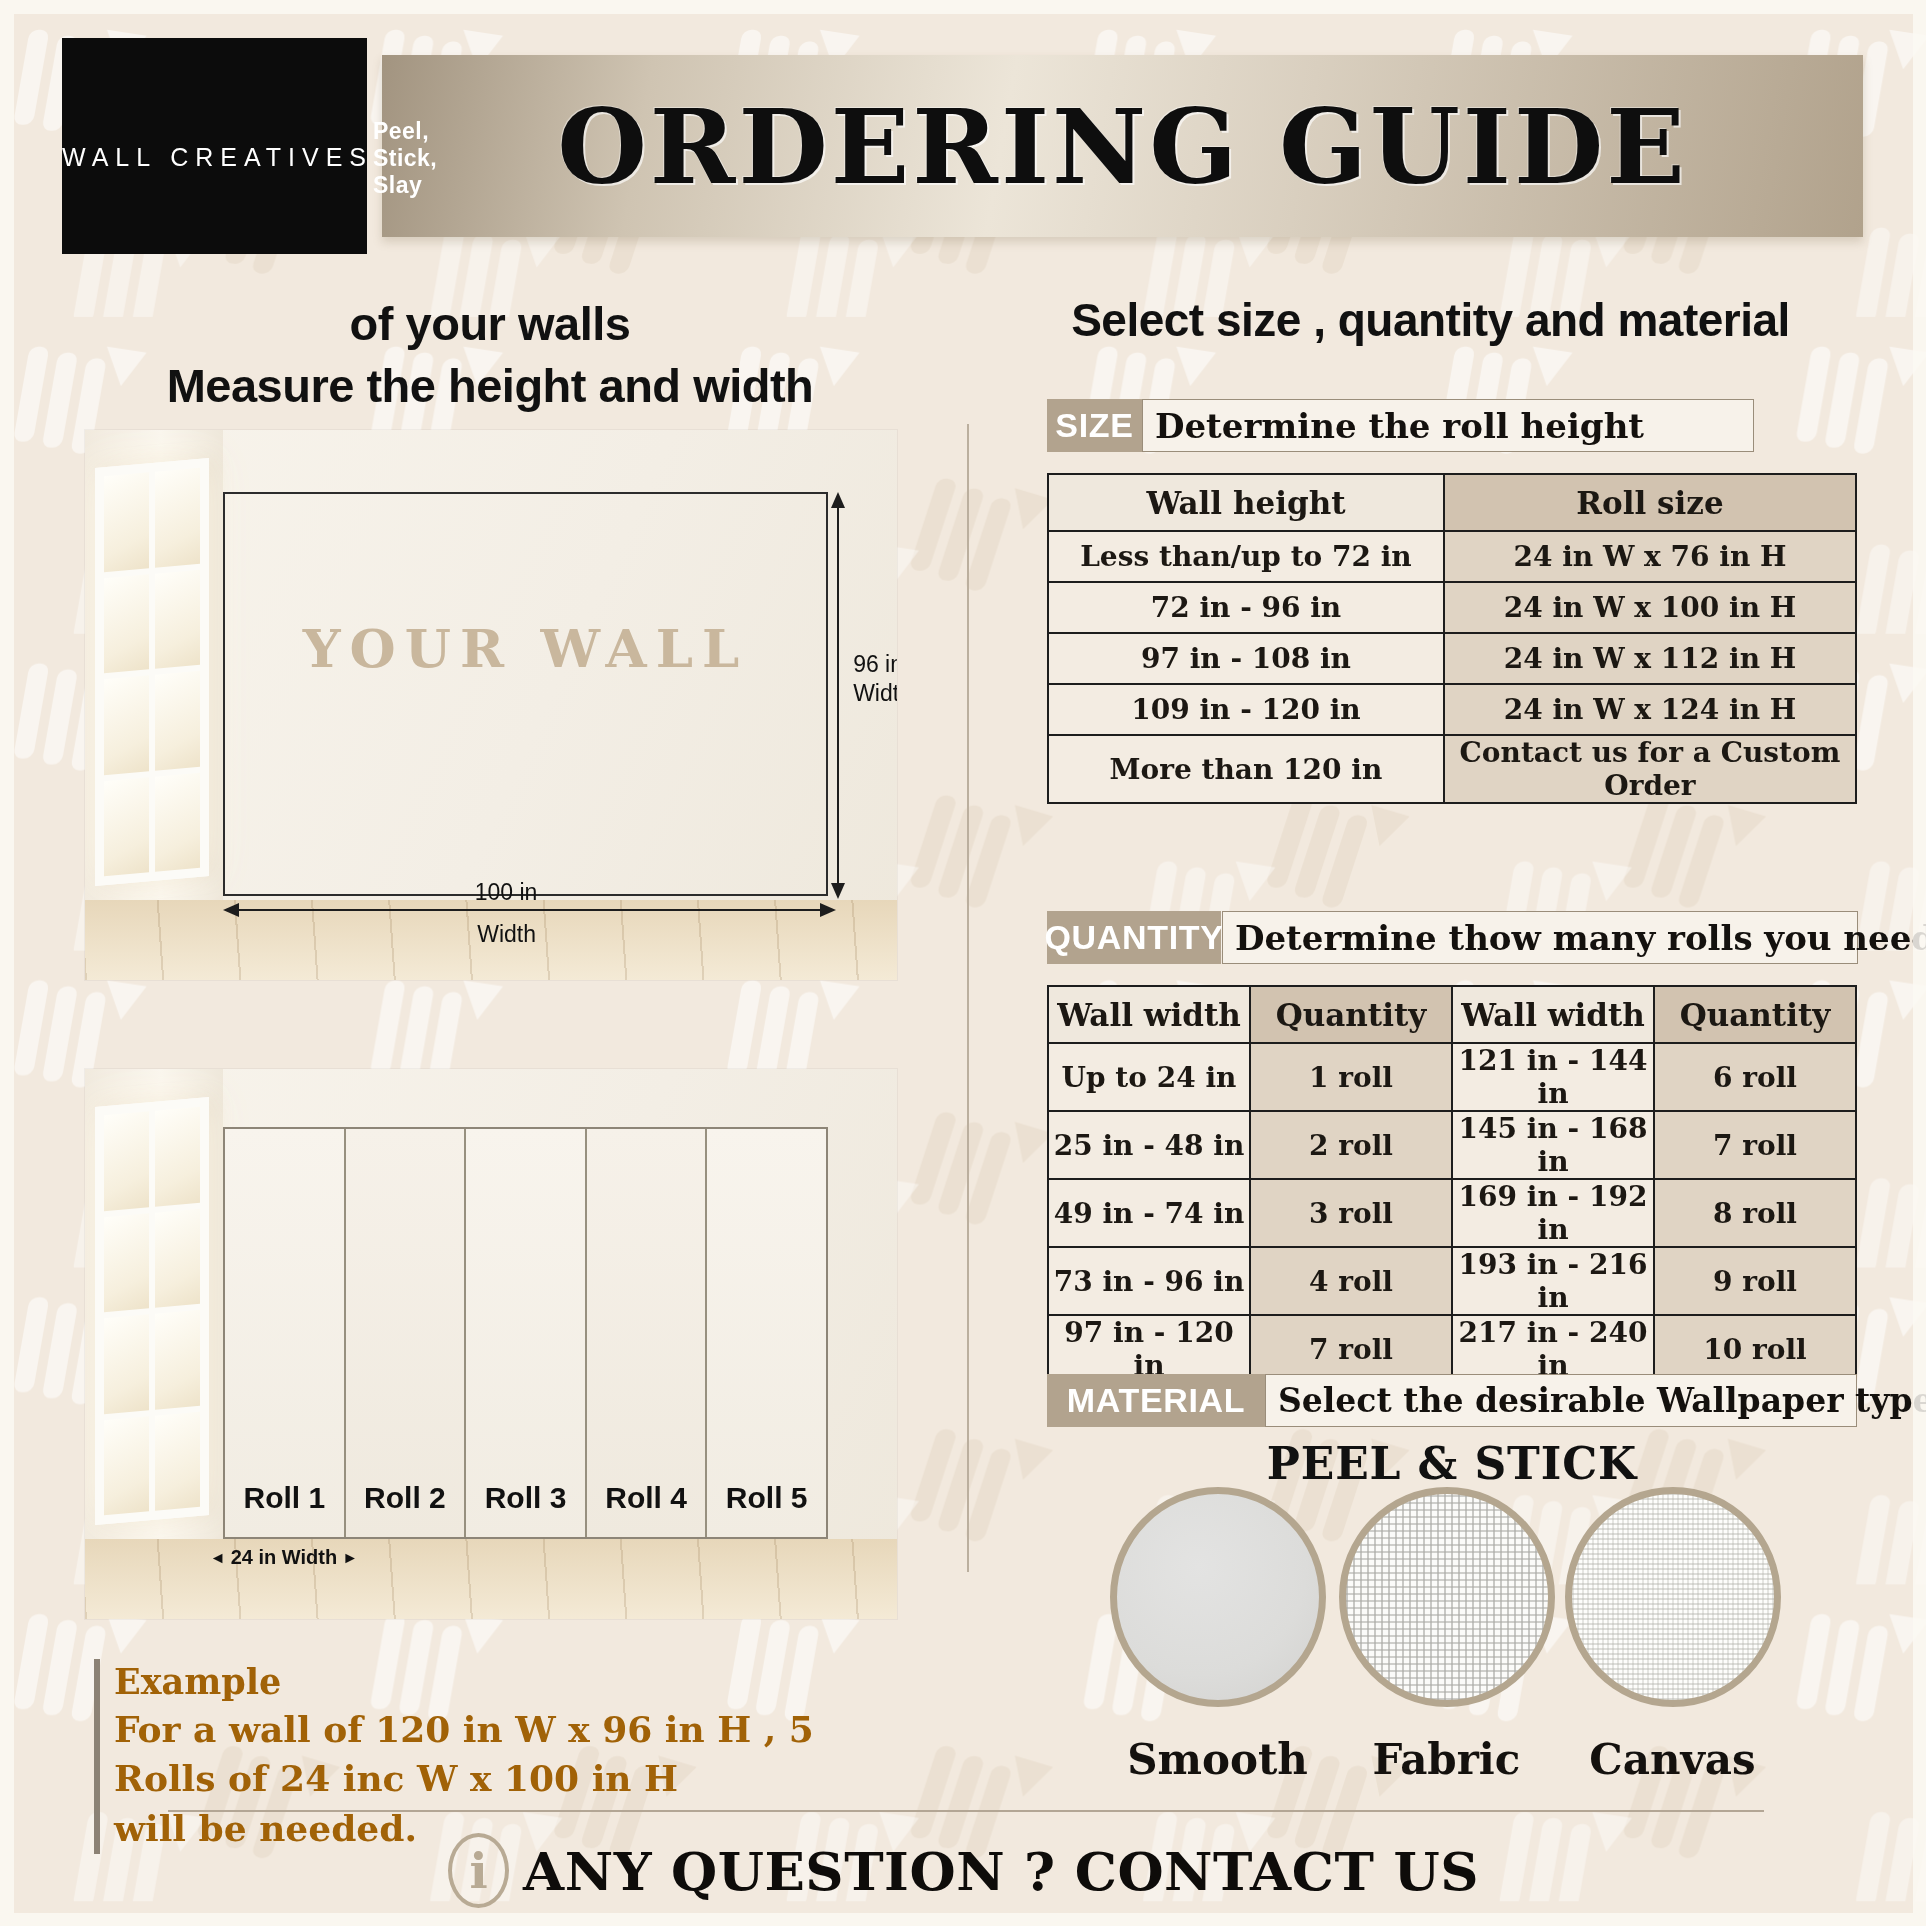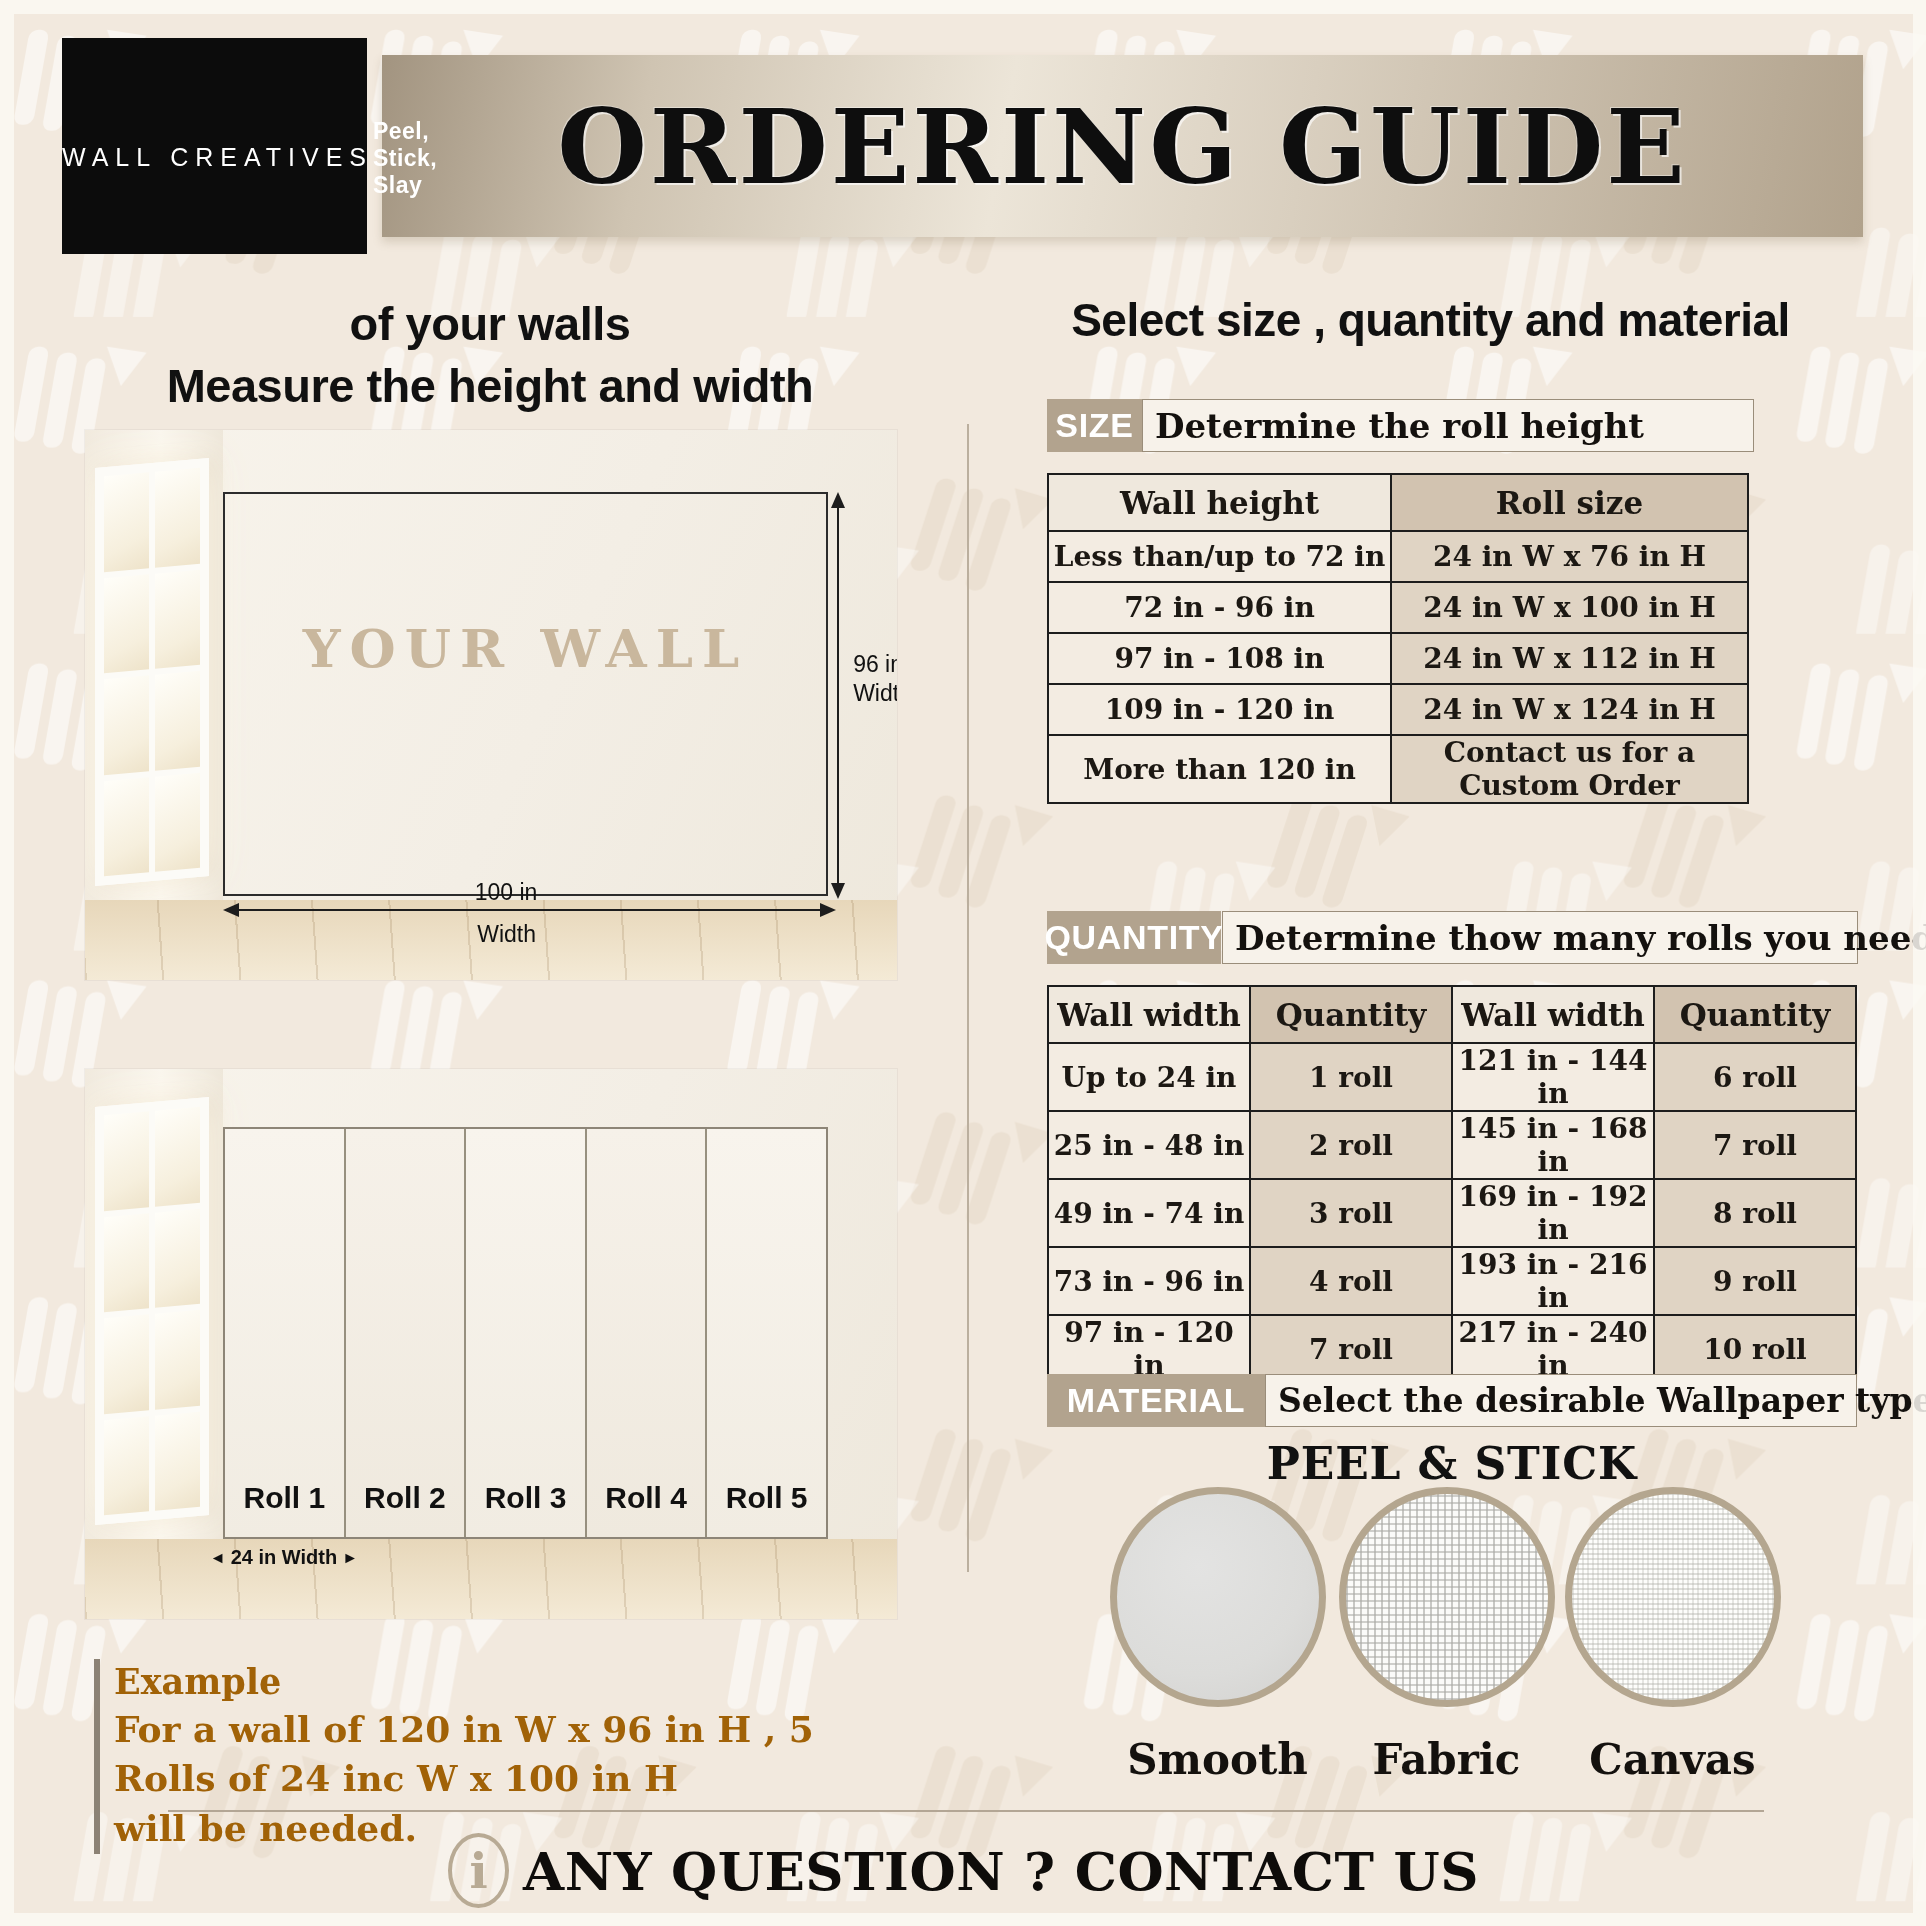--- a/index.html
+++ b/index.html
@@ -106,21 +106,21 @@
   table.tbl { position:absolute; border-collapse:collapse; table-layout:fixed; z-index:3;
               font-family:"DejaVu Serif", serif; font-weight:700; color:#1c1813; }
   table.tbl td, table.tbl th { border:2px solid #1d1d1d; text-align:center; vertical-align:middle; padding:0 4px; }
   table.tbl th { font-size:31px; height:57px; }
   table.tbl td { font-size:28px; height:51px; }
   .c-cream  { background:#f3ece2; }
   .c-tan    { background:#e0d4c4; }
   .h-cream  { background:#efe8dd; }
   .h-tan    { background:#d2c3b0; }
 
-  .size-tbl { left:1047px; top:473px; width:702px; }
+  .size-tbl { left:1047px; top:473px; width:810px; }
   .qty-tbl  { left:1047px; top:985px; width:810px; }
 
   .peel-stick { left:1047px; top:1438px; width:810px; text-align:center; z-index:3;
                 font-family:"DejaVu Serif", serif; font-weight:800; font-size:44px; letter-spacing:.02em; }
 
   .material-row { left:1064px; top:1487px; width:782px; height:317px; z-index:3; }
   .swatch { position:absolute; width:216px; height:220px; border-radius:50%;
             border:7px solid #b4a68f; overflow:hidden; }
   .swatch.smooth { background:radial-gradient(circle at 40% 35%, #e3e3e2 0%, #dcdcda 60%, #d2d1cf 100%); }
   .swatch.fabric { background:

